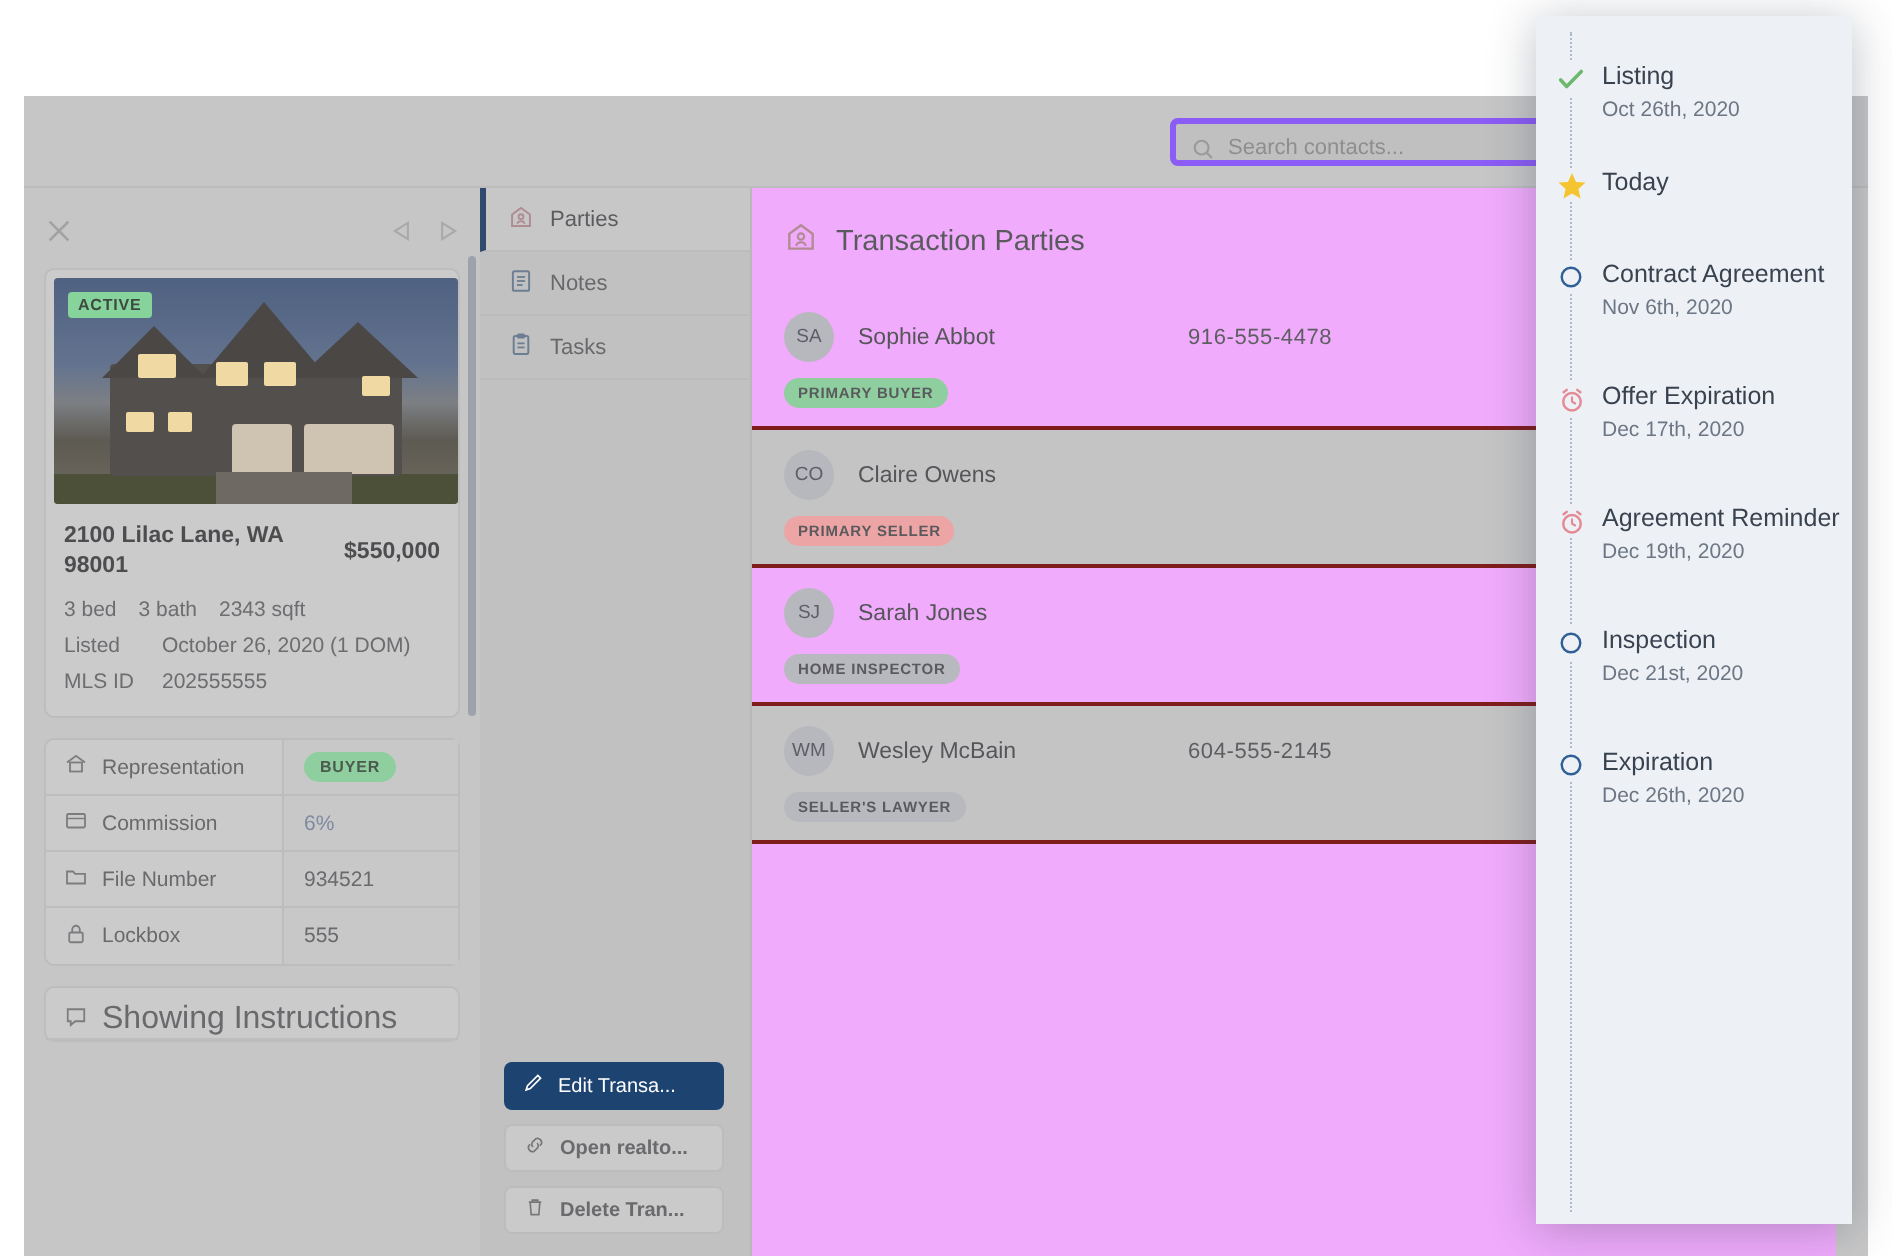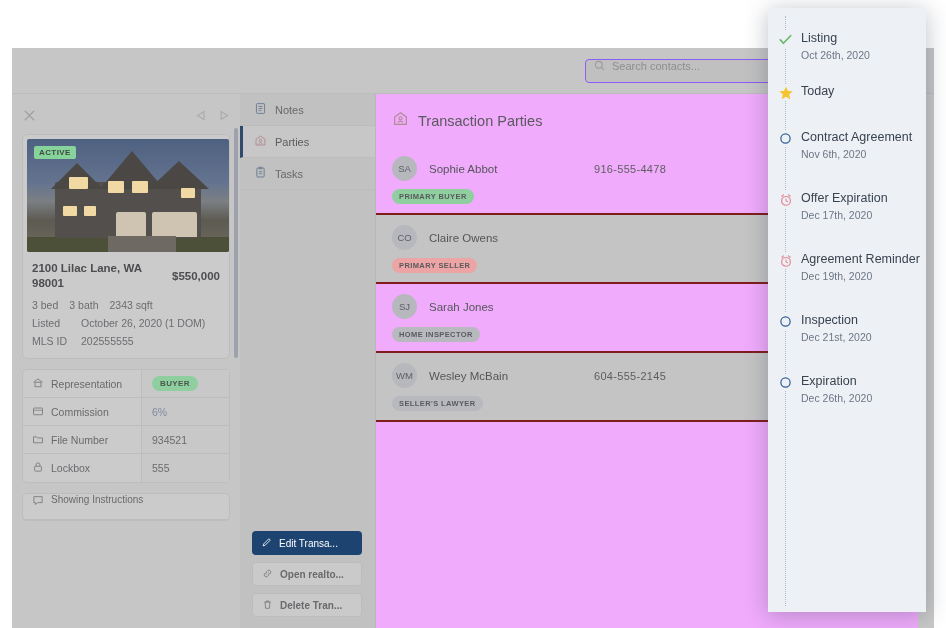--- a/index.html
+++ b/index.html
@@ -23,23 +23,23 @@
   #topbar {
     position: absolute; left: 0; top: 0;
     width: 100%; height: 46px;
     background: #c6c6c7;
     border-bottom: 1px solid #bcbcbd;
   }
   #search-box {
     position: absolute; left: 573px; top: 11px;
     width: 245px; height: 24px;
     background: #c0c0c1;
-    border: 1px solid #8b5cf6;
+    border: 3px solid #8b5cf6;
     border-radius: 4px;
-    display: flex; align-items: flex-start;
+    display: flex; align-items: flex-end;
     padding: 0 8px; gap: 7px;
   }
   #search-box .s-icon { flex: 0 0 auto; opacity: .55; display: flex; }
   #search-box input {
     border: none; outline: none; background: transparent;
     font-family: "Liberation Sans", sans-serif;
     font-size: 11px; color: #8e8e90;
     width: 100%;
   }
   #search-box input::placeholder { color: #8e8e90; }
@@ -170,24 +170,24 @@
   .dvalue.link { color: #7f8aa0; }
   .pill-buyer {
     background: #8fce9f; color: #4a5a4e;
     font-size: 8px; font-weight: bold; letter-spacing: .4px;
     padding: 3px 8px; border-radius: 9px;
   }
 
   
   #showing-card { margin-top: 10px; }
   #showing-head {
-    display: flex; align-items: flex-start; gap: 7px;
+    display: flex; align-items: flex-end; gap: 7px;
     height: 26px; padding-left: 9px;
     border-bottom: 1px solid #bdbdbe;
-    font-size: 10px; color: #6a6a6d;
+    font-size: 16px; color: #6a6a6d;
   }
   #showing-body {
     padding: 8px 9px 9px 9px;
     font-size: 10.5px; line-height: 15px; color: #6a6a6d;
   }
 
   
   #left-scrollbar {
     position: absolute; right: 2px; top: 34px;
     width: 4px; height: 230px;
@@ -472,40 +472,40 @@
             </svg>
         </span>
         <span>Showing Instructions</span>
       </div>
     </div>
 
     <div id="left-scrollbar"></div>
   </div>
 
   <div id="mid-pane">
+    <div class="tab active">
+      <span>
+        <svg width="13" height="13" viewBox="0 0 16 16">
+            <path d="M2.5 6.5L8 2.5l5.5 4v7h-11z" fill="none" stroke="#b08b92" stroke-width="1.2"></path>
+            <circle cx="8" cy="7.8" r="1.5" fill="none" stroke="#b08b92" stroke-width="1.1"></circle>
+            <path d="M5.7 12.2a2.4 2.4 0 0 1 4.6 0" fill="none" stroke="#b08b92" stroke-width="1.1"></path>
+          </svg>
+      </span>
+      <span>Parties</span>
+    </div>
     <div class="tab">
       <span>
         <svg width="13" height="13" viewBox="0 0 16 16">
             <rect x="3" y="2" width="10" height="12" rx="1" fill="none" stroke="#6d7d92" stroke-width="1.2"></rect>
             <line x1="5.5" y1="5.5" x2="10.5" y2="5.5" stroke="#6d7d92" stroke-width="1.1"></line>
             <line x1="5.5" y1="8" x2="10.5" y2="8" stroke="#6d7d92" stroke-width="1.1"></line>
             <line x1="5.5" y1="10.5" x2="9" y2="10.5" stroke="#6d7d92" stroke-width="1.1"></line>
           </svg>
       </span>
       <span>Notes</span>
-    </div>
-    <div class="tab active">
-      <span>
-        <svg width="13" height="13" viewBox="0 0 16 16">
-            <path d="M2.5 6.5L8 2.5l5.5 4v7h-11z" fill="none" stroke="#b08b92" stroke-width="1.2"></path>
-            <circle cx="8" cy="7.8" r="1.5" fill="none" stroke="#b08b92" stroke-width="1.1"></circle>
-            <path d="M5.7 12.2a2.4 2.4 0 0 1 4.6 0" fill="none" stroke="#b08b92" stroke-width="1.1"></path>
-          </svg>
-      </span>
-      <span>Parties</span>
     </div>
     <div class="tab">
       <span>
         <svg width="13" height="13" viewBox="0 0 16 16">
             <rect x="3.5" y="2.5" width="9" height="11" rx="1" fill="none" stroke="#6d7d92" stroke-width="1.2"></rect>
             <rect x="6" y="1.5" width="4" height="2" rx=".6" fill="none" stroke="#6d7d92" stroke-width="1.1"></rect>
             <line x1="5.8" y1="7" x2="10.2" y2="7" stroke="#6d7d92" stroke-width="1.1"></line>
             <line x1="5.8" y1="9.5" x2="10.2" y2="9.5" stroke="#6d7d92" stroke-width="1.1"></line>
           </svg>
       </span>

